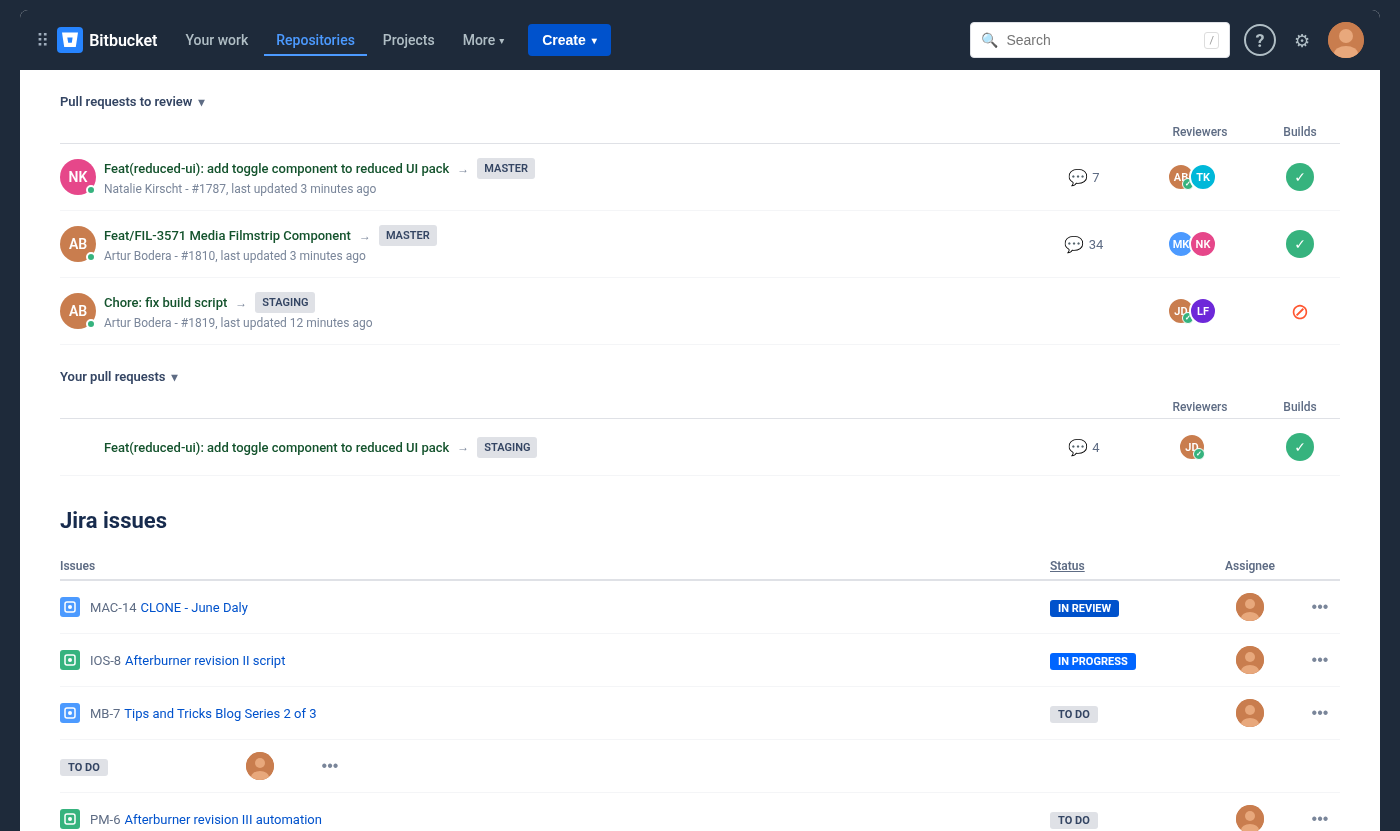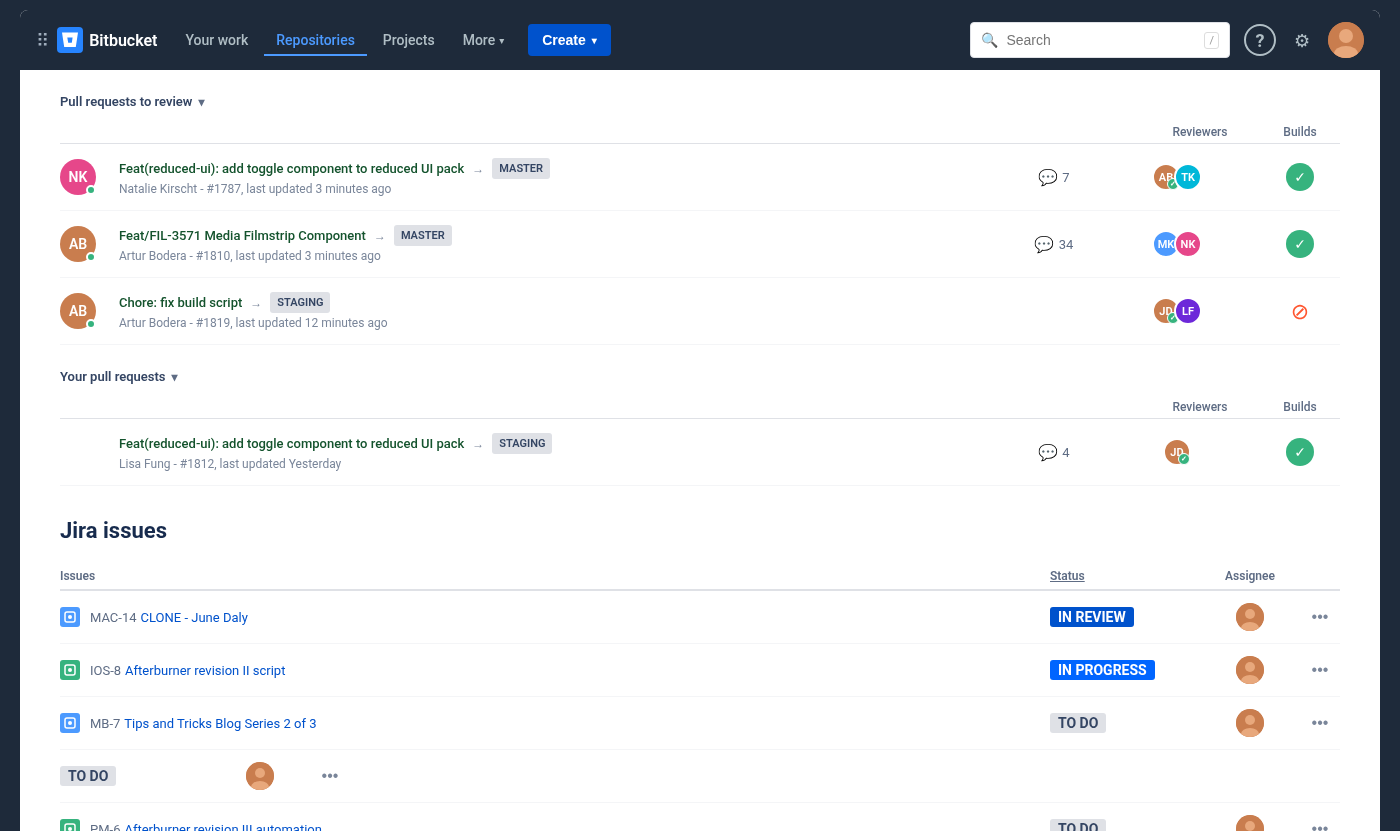--- a/index.html
+++ b/index.html
@@ -168,21 +168,21 @@
     .pr-table-header .col-main { flex: 1; }
     .pr-table-header .col-comments { width: 80px; text-align: center; }
     .pr-table-header .col-reviewers { width: 120px; text-align: center; }
     .pr-table-header .col-builds { width: 80px; text-align: center; }
 
     .pr-row {
       display: flex;
       align-items: center;
       padding: 14px 0;
       border-bottom: 1px solid #f4f5f7;
-      gap: 23px;
+      gap: 8px;
     }
     .pr-avatar {
       width: 36px;
       height: 36px;
       border-radius: 50%;
       flex-shrink: 0;
       position: relative;
       overflow: visible;
     }
     .pr-avatar-img {
@@ -373,21 +373,21 @@
     .col-more {
       width: 40px;
       display: flex;
       align-items: center;
       justify-content: center;
     }
     .status-badge {
       display: inline-block;
       padding: 2px 8px;
       border-radius: 3px;
-      font-size: 14px;
+      font-size: 11px;
       font-weight: 700;
       text-transform: uppercase;
       white-space: nowrap;
       text-align: center;
     }
     .status-in-review { background: #0052cc; color: #fff; }
     .status-in-progress { background: #0065ff; color: #fff; }
     .status-to-do { background: #dfe1e6; color: #344563; }
     .assignee-avatar {
       width: 28px;
@@ -577,21 +577,20 @@
       </div>
 
       <div class="pr-row">
         <div style="width:36px; flex-shrink:0;"></div>
         <div class="pr-info">
           <div class="pr-title">
             <a>Feat(reduced-ui): add toggle component to reduced UI pack</a>
             <span class="pr-arrow">→</span>
             <span class="branch-tag">STAGING</span>
           </div>
-          <div class="pr-meta">Lisa Fung - #1812, last updated Yesterday</div>
         </div>
         <div class="col-comments">
           <span style="font-size:16px; color:#5e6c84;">💬</span>
           <span>4</span>
         </div>
         <div class="col-reviewers">
           <div class="reviewer-avatars">
             <div class="reviewer-avatar" style="background:#c97d4e;">
               JD
               <div class="reviewer-approved">✓</div>

